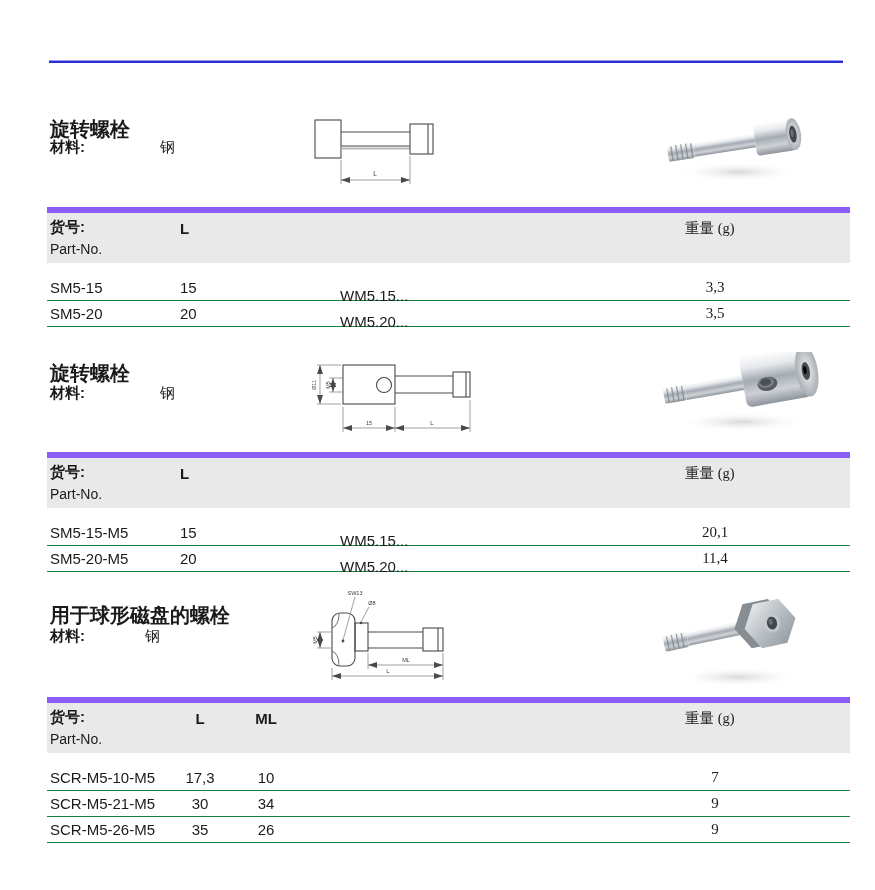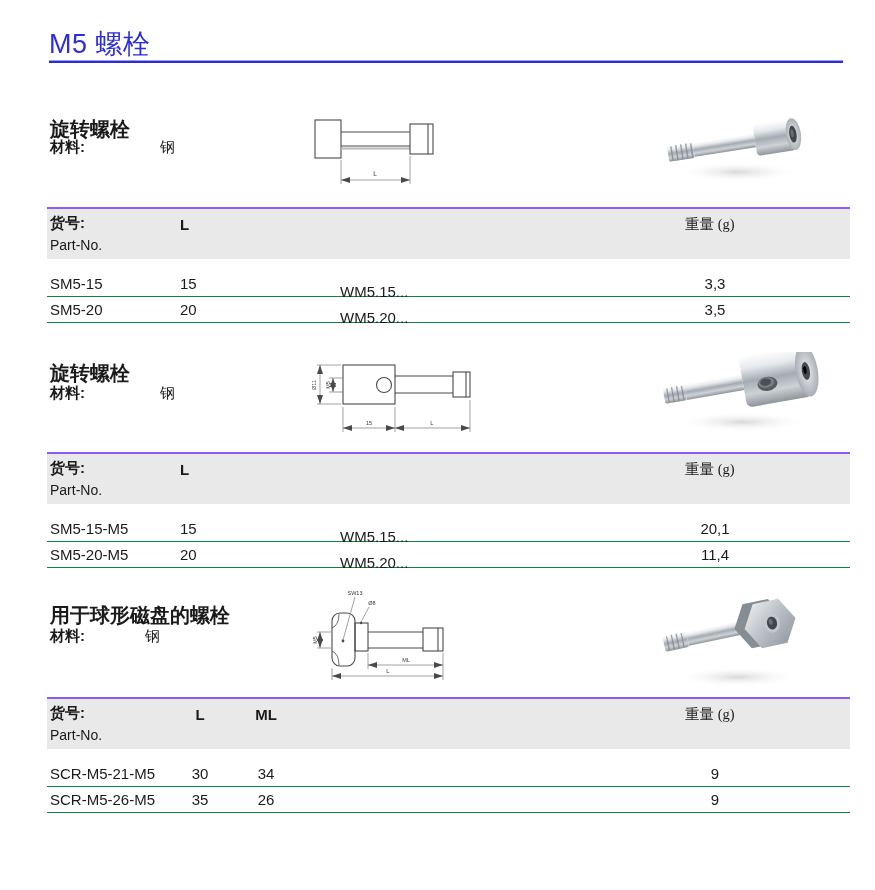--- a/index.html
+++ b/index.html
@@ -7,43 +7,42 @@
     position:relative;width:875px;height:890px;background:#ffffff;overflow:hidden;
     font-family:"Liberation Sans","DejaVu Sans",sans-serif;color:#1a1a1a;
   }
   .abs{position:absolute;}
   .doc-title{font-size:27px;color:#2b2be0;letter-spacing:0.5px;}
   .title-rule{height:2px;background:#2b2bd8;box-shadow:0 -1px 0 #9e9ef0;}
   .sec-title{font-size:20px;font-weight:bold;}
   .mat-label{font-size:15px;font-weight:bold;}
   .mat-value{font-size:15px;font-family:"Liberation Serif","DejaVu Serif",serif;}
   .ptable{position:absolute;left:47px;width:803px;}
-  .thead{position:relative;height:50px;background:#e9e9e9;border-top:2px solid #8b5cf6;}
+  .thead{position:relative;height:50px;background:#e9e9e9;border-top:6px solid #8b5cf6;}
   .th-part{position:absolute;left:3px;top:5px;font-size:15px;font-weight:bold;}
   .th-l{position:absolute;left:133px;top:7px;font-size:15px;font-weight:bold;}
   .th-l3{position:absolute;left:123px;top:7px;width:60px;text-align:center;font-size:15px;font-weight:bold;}
   .th-ml{position:absolute;left:189px;top:7px;width:60px;text-align:center;font-size:15px;font-weight:bold;}
   .th-weight{position:absolute;left:638px;top:6px;font-size:14.5px;font-family:"Liberation Serif","DejaVu Serif",serif;}
   .th-sub{position:absolute;left:3px;top:28px;font-size:14px;}
   .tgap{height:12px;}
   .trow{position:relative;height:25px;border-bottom:1px solid #15803d;font-size:15px;}
   .td-part{position:absolute;left:3px;top:4px;}
   .td-l{position:absolute;left:133px;top:4px;}
   .td-l3{position:absolute;left:123px;top:4px;width:60px;text-align:center;}
   .td-ml{position:absolute;left:189px;top:4px;width:60px;text-align:center;}
   .td-magnet{position:absolute;left:293px;top:12px;text-align:right;}
-  .td-weight{position:absolute;left:638px;top:4px;width:60px;text-align:center;}
+  .td-weight{position:absolute;left:638px;top:4px;width:60px;text-align:center;font-family:Liberation Serif, serif;}
   svg text{font-family:"Liberation Sans","DejaVu Sans",sans-serif;fill:#3a3a3a;}
 </style>
 </head>
 <body>
 
 <div class="page">
 
-  <div class="abs doc-title" style="left:49px;top:26px;">M5 螺栓</div>
   <div class="abs title-rule" style="left:49px;top:61px;width:794px;"></div>
 
   <div class="abs sec-title" style="left:50px;top:116px;">旋转螺栓</div>
   <div class="abs mat-label" style="left:50px;top:138px;">材料:</div>
   <div class="abs mat-value" style="left:160px;top:138px;">钢</div>
 
   <svg class="abs" style="left:300px;top:110px;" width="150" height="85" viewBox="0 0 150 85">
     <defs>
       <marker id="arrA" markerWidth="10" markerHeight="8" refX="9" refY="3" orient="auto-start-reverse" markerUnits="userSpaceOnUse">
         <path d="M0,0 L9,3 L0,6 z" fill="#4a4a4a"></path>
@@ -301,20 +300,26 @@
   <div class="ptable" style="top:697px;">
     <div class="thead">
       <span class="th-part">货号:</span>
       <span class="th-l3">L</span>
       <span class="th-ml">ML</span>
       <span class="th-weight">重量 (g)</span>
       <span class="th-sub">Part-No.</span>
     </div>
     <div class="tgap"></div>
     <div class="trow">
+      <span class="td-part">SCR-M5-10-M5</span>
+      <span class="td-l3">17,3</span>
+      <span class="td-ml">10</span>
+      <span class="td-weight">7</span>
+    </div>
+    <div class="trow">
       <span class="td-part">SCR-M5-21-M5</span>
       <span class="td-l3">30</span>
       <span class="td-ml">34</span>
       <span class="td-weight">9</span>
     </div>
     <div class="trow">
       <span class="td-part">SCR-M5-26-M5</span>
       <span class="td-l3">35</span>
       <span class="td-ml">26</span>
       <span class="td-weight">9</span>

